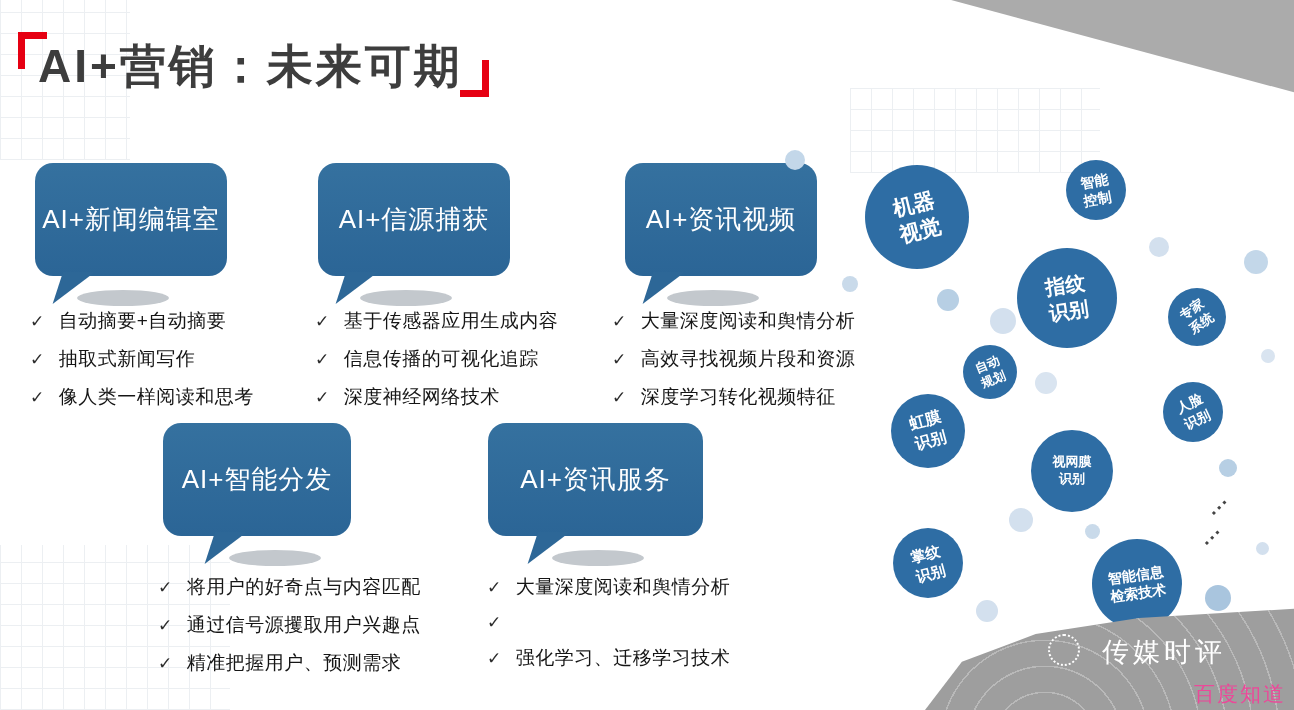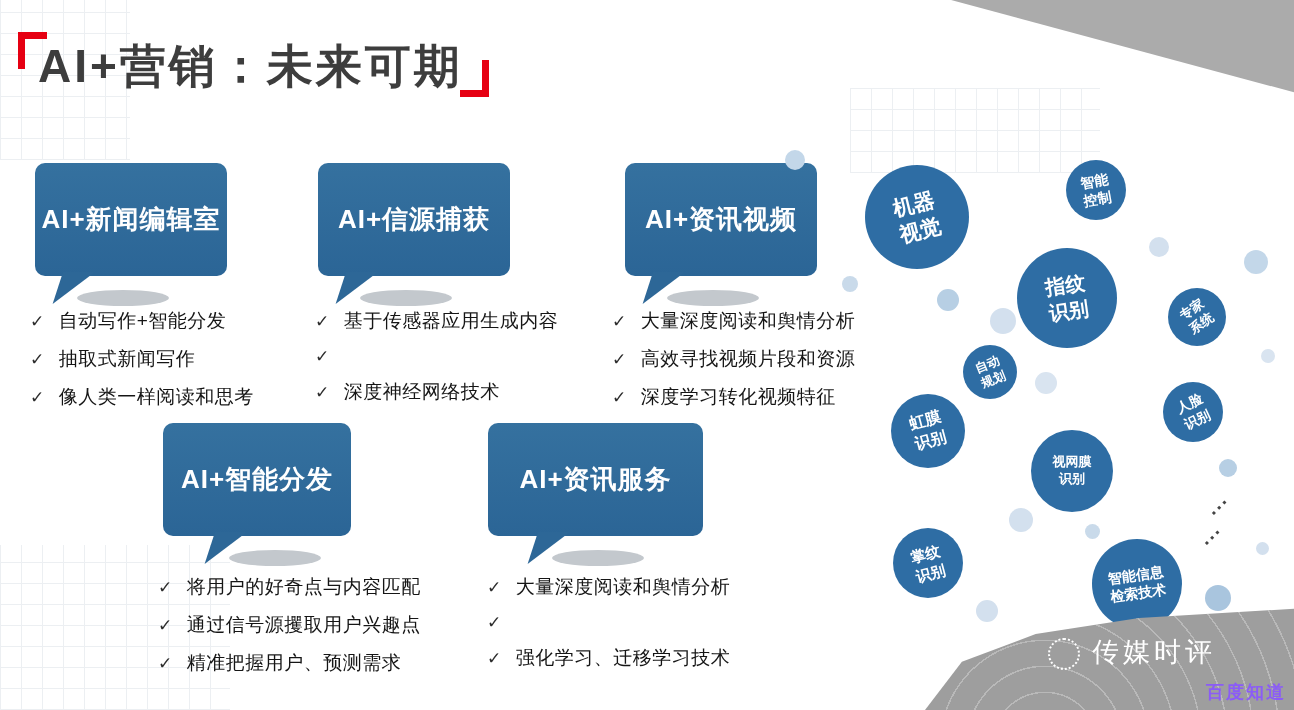--- a/index.html
+++ b/index.html
@@ -22,24 +22,24 @@
   
   .title-wrap{position:absolute;left:38px;top:40px;}
   .title-wrap h1{
     margin:0;font-size:46px;font-weight:800;color:#3d3d3d;letter-spacing:3px;line-height:1.15;
   }
   .bracket{position:absolute;width:22px;height:30px;}
   .bracket.tl{left:-20px;top:-8px;border-left:7px solid #e60012;border-top:7px solid #e60012;}
   .bracket.br{right:-26px;bottom:-4px;border-right:7px solid #e60012;border-bottom:7px solid #e60012;}
   
   .bubble{
-    position:absolute;border-radius:10px;
+    position:absolute;border-radius:18px;
     background:linear-gradient(180deg,#35719f,#2b6596);
     display:flex;align-items:center;justify-content:center;
-    color:#fff;font-weight:700;letter-spacing:1px;
+    color:#fff;font-weight:400;letter-spacing:1px;
   }
   .bubble .label{font-size:26px;}
   .tail{
     position:absolute;bottom:-28px;width:0;height:0;z-index:2;
     border-top:32px solid #2d6797;border-right:32px solid transparent;border-left:0 solid transparent;
     transform:skewX(-18deg);transform-origin:top left;
   }
   .tail-shadow{
     position:absolute;bottom:-30px;width:92px;height:16px;border-radius:50%;
     background:#c3c8cd;z-index:1;
@@ -58,26 +58,26 @@
   .cloud-circle .cloud-label{display:block;}
   .dot{position:absolute;border-radius:50%;z-index:2;}
   .ellipsis{position:absolute;font-size:20px;font-weight:700;color:#444;z-index:3;letter-spacing:2px;}
   
   .gray-blob{
     position:absolute;left:925px;top:595px;width:369px;height:115px;background:#9e9e9e;z-index:4;
     clip-path:polygon(0 100%,10% 58%,30% 34%,58% 20%,100% 12%,100% 100%);
     background-image:repeating-radial-gradient(circle at 120px 150px,
       rgba(255,255,255,.28) 0 1.5px,transparent 1.5px 26px);
   }
-  .brand-row{position:absolute;left:1048px;top:634px;display:flex;align-items:flex-end;gap:12px;z-index:5;}
+  .brand-row{position:absolute;left:1048px;top:634px;display:flex;align-items:flex-start;gap:22px;z-index:5;}
   .brand-logo{width:28px;height:28px;border:2px dotted #fff;border-radius:50%;}
   .brand-name{color:#fff;font-size:27px;letter-spacing:4px;}
   .source-name{
     position:absolute;right:8px;top:680px;z-index:6;
-    color:#8b5cf6;font-size:18px;font-weight:700;letter-spacing:2px;
+    color:#ec4899;font-size:21px;font-weight:400;letter-spacing:2px;
   }
 </style>
 </head>
 <body>
 
 <div class="grid" style="left:0;top:0;width:130px;height:160px"></div>
 <div class="grid" style="left:850px;top:88px;width:250px;height:85px"></div>
 <div class="grid" style="left:0;top:545px;width:230px;height:165px"></div>
 <div class="corner-band"></div>
 
@@ -99,38 +99,39 @@
 </div>
 <div class="bubble" style="left:625px;top:163px;width:192px;height:113px">
   <span class="label">AI+资讯视频</span>
   <span class="tail" style="left:28px"></span>
   <span class="tail-shadow" style="left:42px"></span>
 </div>
 
 <ul class="checklist" style="left:30px;top:308px">
   <li>
       <span class="check">✓</span>
-      <span>自动写作+智能分发</span>
+      <span>自动摘要+自动摘要</span>
     </li>
   <li>
       <span class="check">✓</span>
       <span>抽取式新闻写作</span>
     </li>
   <li>
       <span class="check">✓</span>
       <span>像人类一样阅读和思考</span>
     </li>
 </ul>
 <ul class="checklist" style="left:315px;top:308px">
   <li>
       <span class="check">✓</span>
       <span>基于传感器应用生成内容</span>
     </li>
   <li>
       <span class="check">✓</span>
+      <span>信息传播的可视化追踪</span>
     </li>
   <li>
       <span class="check">✓</span>
       <span>深度神经网络技术</span>
     </li>
 </ul>
 <ul class="checklist" style="left:612px;top:308px">
   <li>
       <span class="check">✓</span>
       <span>大量深度阅读和舆情分析</span>

